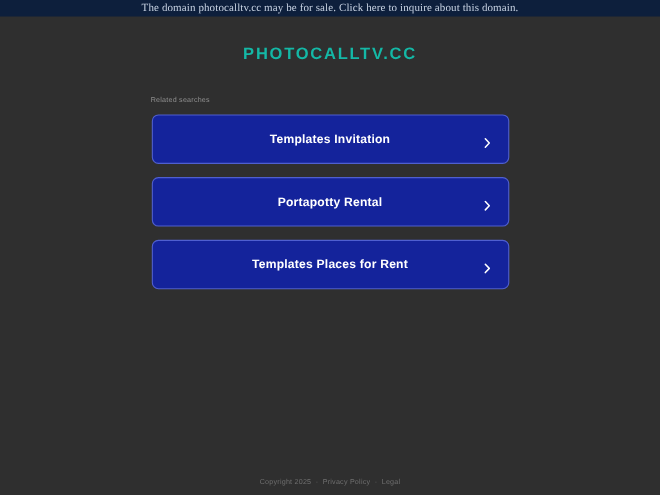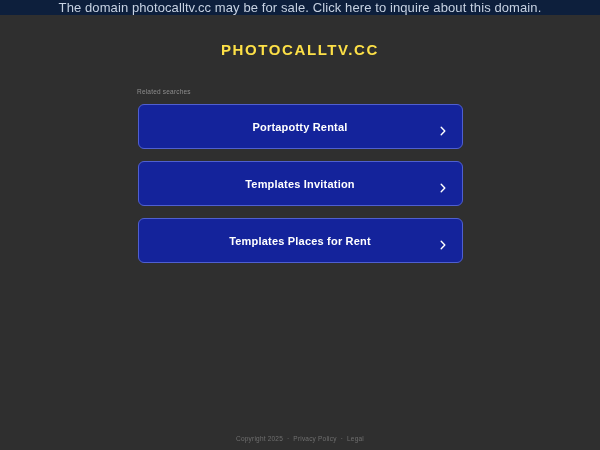--- a/index.html
+++ b/index.html
@@ -19,39 +19,40 @@
   .notice-bar {
     width: 600px;
     height: 15px;
     background: #0d1f3c;
     display: flex;
     align-items: center;
     justify-content: center;
     box-sizing: border-box;
   }
   .notice-text {
-    font-size: 13px;
+    font-size: 10px;
     color: #c7d2e2;
     letter-spacing: 0.1px;
     white-space: nowrap;
+    font-family: Liberation Serif, serif;
   }
   .notice-link {
     color: #c7d2e2;
     text-decoration: none;
   }
 
   
   .page {
     width: 600px;
     box-sizing: border-box;
   }
 
   .domain-title {
     text-align: center;
-    color: #fde047;
+    color: #14b8a6;
     font-size: 15px;
     letter-spacing: 1.6px;
     font-weight: bold;
     margin-top: 26px;
   }
 
   .related-wrap {
     width: 330px;
     margin: 0 auto;
     padding-top: 30px;
@@ -135,30 +136,30 @@
 <div class="page">
 
   <div class="domain-title">PHOTOCALLTV.CC</div>
 
   <div class="related-wrap">
     <div class="related-label">Related searches</div>
 
     <div class="ad-list">
 
       <a class="ad-button" href="#">
-        <span class="ad-label">Portapotty Rental</span>
+        <span class="ad-label">Templates Invitation</span>
         <span class="ad-arrow">
           <svg width="10" height="10" viewBox="0 0 10 10" xmlns="http://www.w3.org/2000/svg">
             <path d="M3.2 1.2 L6.8 5 L3.2 8.8" fill="none" stroke="#ffffff" stroke-width="1.4" stroke-linecap="round" stroke-linejoin="round"></path>
           </svg>
         </span>
       </a>
 
       <a class="ad-button" href="#">
-        <span class="ad-label">Templates Invitation</span>
+        <span class="ad-label">Portapotty Rental</span>
         <span class="ad-arrow">
           <svg width="10" height="10" viewBox="0 0 10 10" xmlns="http://www.w3.org/2000/svg">
             <path d="M3.2 1.2 L6.8 5 L3.2 8.8" fill="none" stroke="#ffffff" stroke-width="1.4" stroke-linecap="round" stroke-linejoin="round"></path>
           </svg>
         </span>
       </a>
 
       <a class="ad-button" href="#">
         <span class="ad-label">Templates Places for Rent</span>
         <span class="ad-arrow">

